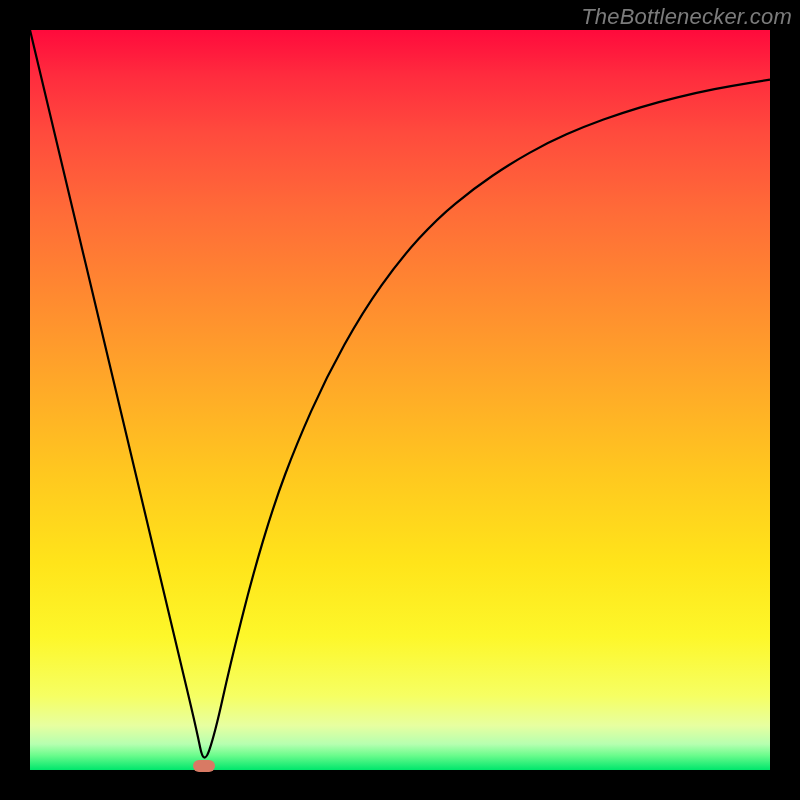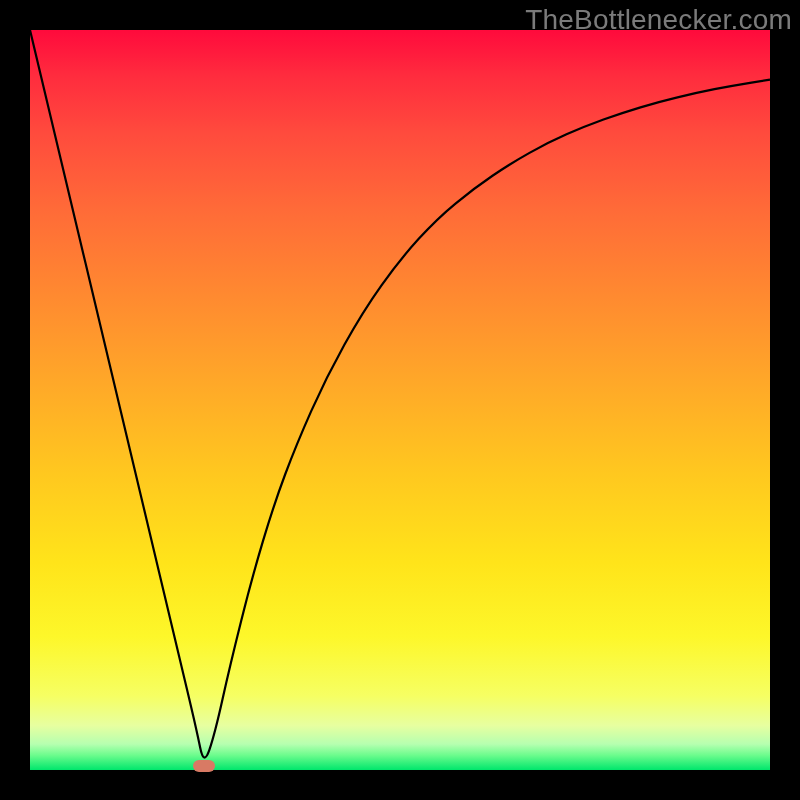--- a/index.html
+++ b/index.html
@@ -39,24 +39,25 @@
       #b6ffb0 96.5%,
       #6cfc8d 98%,
       #00e66c 100%
     );
   }
   .watermark {
     position: absolute;
     top: 4px;
     right: 8px;
     color: #7b7b7b;
-    font-size: 28px;
+    font-size: 22px;
     font-weight: 500;
     letter-spacing: 0.2px;
     user-select: none;
+    font-style: italic;
   }
   svg.curve {
     position: absolute;
     left: 0;
     top: 0;
     width: 740px;
     height: 740px;
     overflow: visible;
   }
   .marker {

